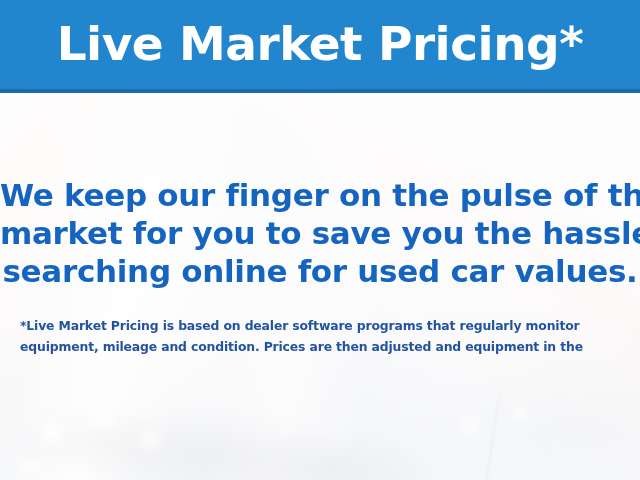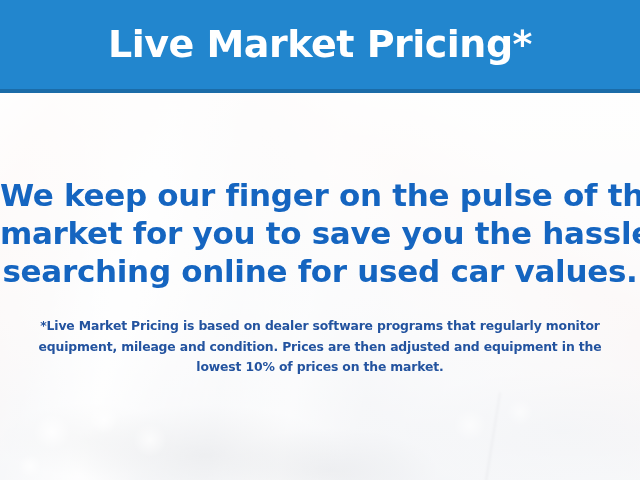--- a/index.html
+++ b/index.html
@@ -147,21 +147,21 @@
 
   #header-title {
     position: absolute;
     left: 0;
     top: 13px;
     width: 640px;
     text-align: center;
     color: #ffffff;
     font-family: "DejaVu Sans", sans-serif;
     font-weight: bold;
-    font-size: 38px;
+    font-size: 47px;
     line-height: 62px;
     letter-spacing: -0.5px;
     white-space: nowrap;
     z-index: 6;
   }
 
   
   #headline {
     position: absolute;
     left: 0;
@@ -180,21 +180,21 @@
     display: block;
     white-space: nowrap;
   }
 
   
   #footnote {
     position: absolute;
     left: 20px;
     top: 316px;
     width: 600px;
-    text-align: center;
+    text-align: left;
     color: #23539f;
     font-family: "DejaVu Sans", sans-serif;
     font-weight: bold;
     font-size: 12.4px;
     line-height: 20.5px;
     letter-spacing: -0.15px;
     z-index: 4;
   }
   #footnote .fn-line {
     display: block;
@@ -222,16 +222,15 @@
 
   <div id="headline">
     <span class="hl-line">We keep our finger on the pulse of the</span>
     <span class="hl-line">market for you to save you the hassle of</span>
     <span class="hl-line">searching online for used car values.</span>
   </div>
 
   <div id="footnote">
     <span class="fn-line">*Live Market Pricing is based on dealer software programs that regularly monitor</span>
     <span class="fn-line">equipment, mileage and condition. Prices are then adjusted and equipment in the</span>
-    <span class="fn-line">lowest 10% of prices on the market.</span>
   </div>
 
 </div>
 
 </body></html>

